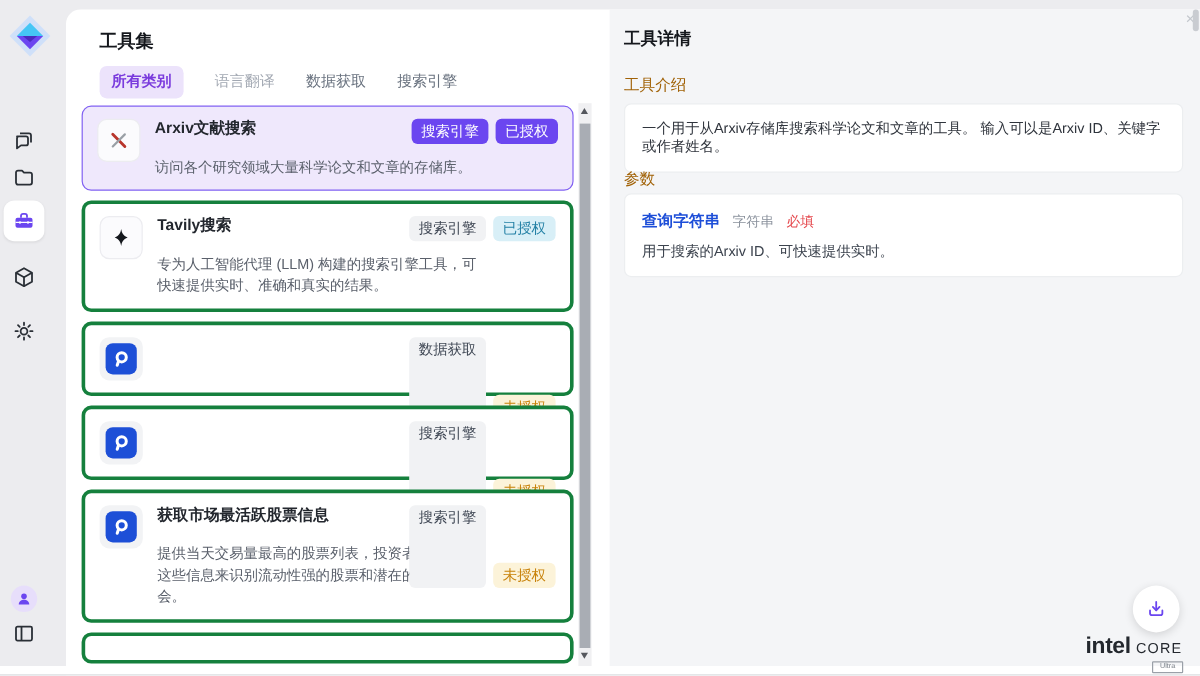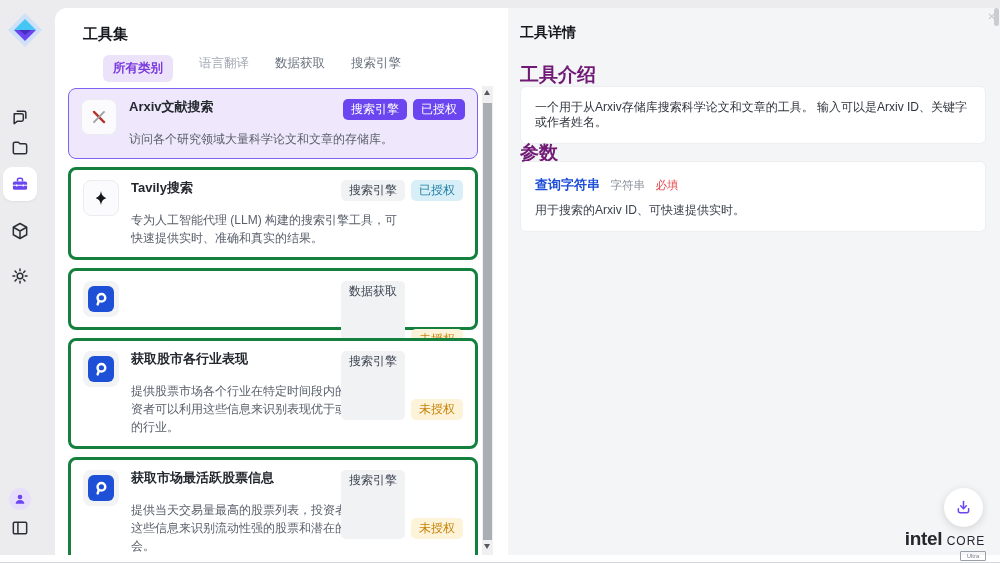--- a/index.html
+++ b/index.html
@@ -16,21 +16,21 @@
   .rail-icon { position:absolute; left:10px; width:20px; height:20px; display:flex; align-items:center; justify-content:center; cursor:pointer; }
   .rail-icon svg { width:20px; height:20px; }
   .rail-active { position:absolute; left:3px; top:167px; width:34px; height:34px; background:#ffffff; border-radius:9px;
                  display:flex; align-items:center; justify-content:center; box-shadow:0 1px 2px rgba(0,0,0,.06); cursor:pointer; }
   .avatar { position:absolute; left:9px; top:488px; width:22px; height:22px; border-radius:50%; background:#e7defb;
             display:flex; align-items:center; justify-content:center; cursor:pointer; }
   
   .main { position:absolute; left:55px; top:8px; width:945px; height:547px; background:#ffffff;
           border-top-left-radius:12px; overflow:hidden; z-index:2; }
   .list-title { position:absolute; left:28px; top:17px; font-size:15px; font-weight:bold; color:#15181d; }
-  .tabs { position:absolute; left:28px; top:47px; display:flex; gap:26px;margin-left:20px; }
+  .tabs { position:absolute; left:28px; top:47px; display:flex; align-items:center; gap:26px; }
   .tab { font-size:12.5px; color:#69727f; cursor:pointer; white-space:nowrap; }
   .tab.t2 { color:#a2a8b2; }
   .tab.active { background:#ece3fb; color:#7a3bdd; font-weight:bold; padding:5px 10px; border-radius:6px; }
   .cards { position:absolute; left:13px; top:80px; width:410px; display:flex; flex-direction:column; gap:8px; }
   .card { position:relative; background:#ffffff; border:3px solid #15803d; border-radius:8px; padding:10px 12px;
           display:flex; gap:12px; cursor:pointer; }
   .card.selected { background:#efe8fc; border:1.5px solid #8161f2; }
   .tool-ic { flex:0 0 36px; width:36px; height:36px; border-radius:8px; background:#f2f3f5;
              display:flex; align-items:center; justify-content:center; }
   .tool-ic.white { background:#fbfbfd; border:1px solid #ececf0; }
@@ -47,21 +47,21 @@
   
   .sbar { position:absolute; left:427px; top:78px; width:11px; height:469px; background:#f0f0f2; }
   .sbar .thumb { position:absolute; left:1px; top:17px; width:9px; height:437px; background:#a9adb4; cursor:grab; }
   .tri-up { position:absolute; left:2px; top:4px; width:0; height:0;
             border-left:3.5px solid transparent; border-right:3.5px solid transparent; border-bottom:5px solid #55585e; cursor:pointer; }
   .tri-down { position:absolute; left:2px; bottom:6px; width:0; height:0;
             border-left:3.5px solid transparent; border-right:3.5px solid transparent; border-top:5px solid #55585e; cursor:pointer; }
   
   .detail { position:absolute; left:453px; top:0; right:0; bottom:0; background:#f4f5f7; }
   .d-title { position:absolute; left:12px; top:16px; font-size:14px; font-weight:bold; color:#15181d; }
-  .d-sub { position:absolute; left:12px; font-size:19px; font-weight:bold; color:#701a75; }
+  .d-sub { position:absolute; left:12px; font-size:13px; font-weight:normal; color:#a16207; }
   .d-card { position:absolute; left:12px; right:14px; background:#ffffff; border:1px solid #eceef0; border-radius:6px; padding:13px 14px; }
   .d-intro-text { font-size:12px; color:#30353d; line-height:15px; }
   .p-name { font-size:13px; font-weight:bold; color:#1d4ed8;margin-top:44px; }
   .p-type { font-size:11.5px; color:#8a919c; margin-left:6px; }
   .p-req  { font-size:11.5px; color:#e5484d; margin-left:6px; }
   .p-desc { font-size:12px; color:#3c434e; margin-top:9px; line-height:15px; }
   .d-close { position:absolute; right:4px; top:3px; font-size:10px; color:#c3c7cd; cursor:pointer; }
   
   .bottom-strip { position:absolute; left:0; top:555px; width:1000px; height:8px; background:#ffffff;
                   border-bottom:1.5px solid #d3d6da; z-index:4; }
@@ -194,24 +194,20 @@
 
     <div class="card">
       <div class="tool-ic">
         <div class="bluechip">
             <svg viewBox="0 0 24 24" width="20" height="20">
           <circle cx="12.5" cy="10.5" r="4.6" fill="none" stroke="#ffffff" stroke-width="3"></circle>
           <path d="M9.3 14.5L8 18.5" stroke="#ffffff" stroke-width="3" stroke-linecap="round"></path>
         </svg>
           </div>
       </div>
-      <div class="tmain">
-        <div class="tname">获取股市各行业表现</div>
-        <div class="tdesc">提供股票市场各个行业在特定时间段内的表现。投资者可以利用这些信息来识别表现优于或劣于市场的行业。</div>
-      </div>
       <div class="tags">
         <span class="tag gray">搜索引擎</span>
         <span class="tag yellow">未授权</span>
       </div>
     </div>
 
     <div class="card">
       <div class="tool-ic">
         <div class="bluechip">
             <svg viewBox="0 0 24 24" width="20" height="20">

